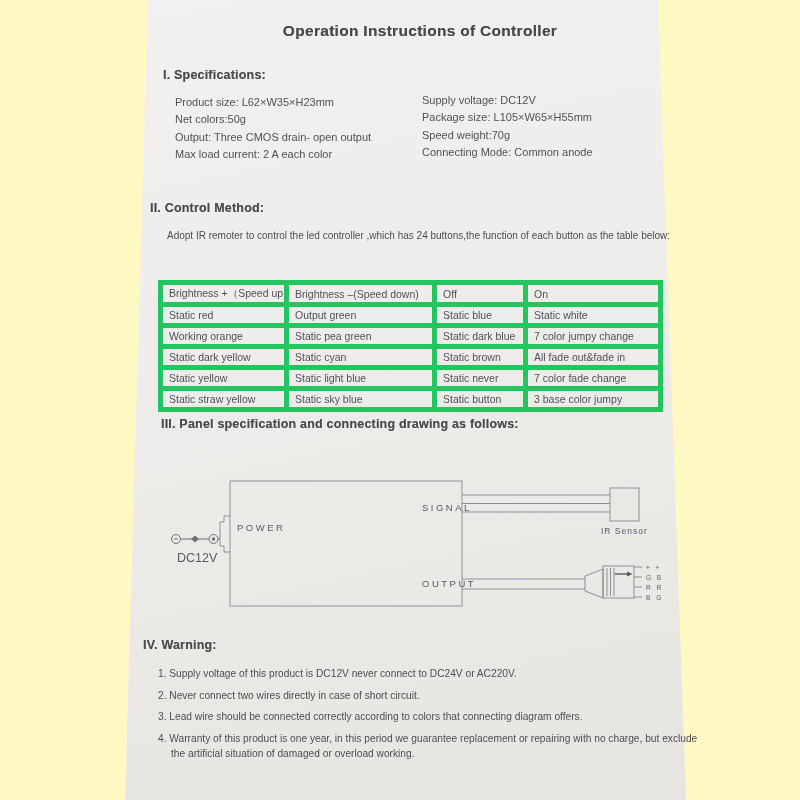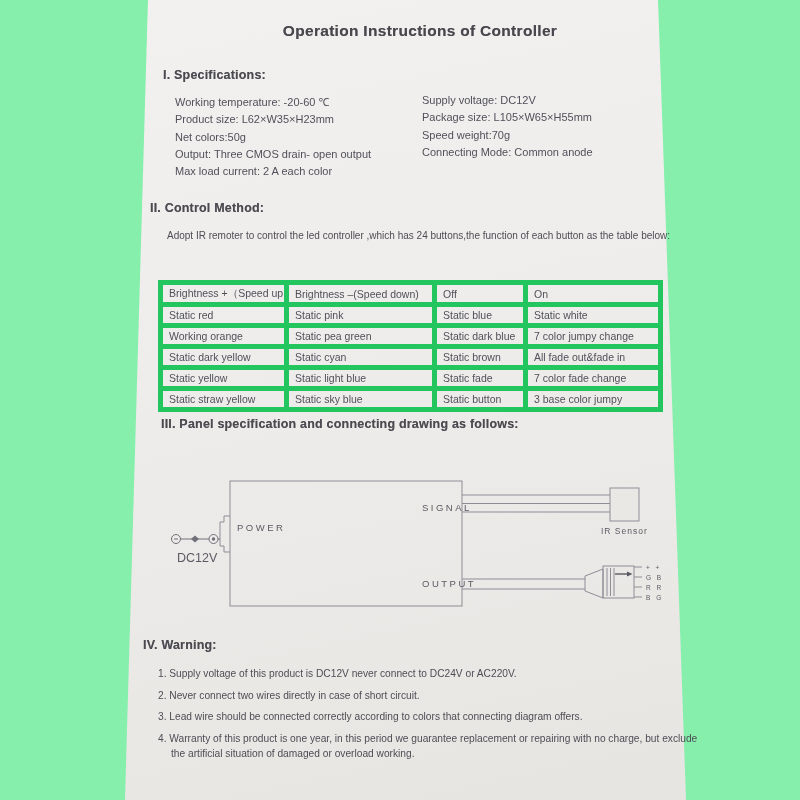--- a/index.html
+++ b/index.html
@@ -1,17 +1,17 @@
 <!DOCTYPE html>
 <html><head>
 <meta charset="utf-8">
 <style>
   html,body{margin:0;padding:0;background:#ffffff;}
   .photo{
-    position:relative;width:800px;height:800px;background:#86efac;overflow:hidden;
+    position:relative;width:800px;height:800px;background:#fef9c3;overflow:hidden;
     font-family:"Liberation Sans",sans-serif;color:#4a4a52;
   }
   .paper{
     position:absolute;inset:0;
     clip-path:polygon(148px 0px, 658px 0px, 686px 800px, 125px 800px);
     background:linear-gradient(168deg,#f3f1f0 0%,#efedeb 40%,#eae8e5 78%,#e6e4e1 100%);
   }
   .abs{position:absolute;}
   .soft{text-shadow:0 0 0.5px rgba(74,74,82,0.55);}
   .page-title{
@@ -44,21 +44,20 @@
 </head>
 <body>
 
 <div class="photo">
   <div class="paper"></div>
 
   <div class="abs page-title soft">Operation Instructions of Controller</div>
 
   <div class="abs sec-heading h1 soft">I. Specifications:</div>
   <div class="abs spec-col spec-left">
-    <div>Working temperature: -20-60 ℃</div>
     <div>Product size: L62×W35×H23mm</div>
     <div>Net colors:50g</div>
     <div>Output: Three CMOS drain- open output</div>
     <div>Max load current: 2 A each color</div>
   </div>
   <div class="abs spec-col spec-right">
     <div>Supply voltage: DC12V</div>
     <div>Package size: L105×W65×H55mm</div>
     <div>Speed weight:70g</div>
     <div>Connecting Mode: Common anode</div>
@@ -76,40 +75,40 @@
       </colgroup>
     <tbody>
         <tr class="hdr">
       <td>Brightness +（Speed up）</td>
       <td>Brightness –(Speed down)</td>
       <td>Off</td>
       <td>On</td>
     </tr>
     <tr>
       <td>Static red</td>
-      <td>Static pink</td>
+      <td>Output green</td>
       <td>Static blue</td>
       <td>Static white</td>
     </tr>
     <tr>
       <td>Working orange</td>
       <td>Static pea green</td>
       <td>Static dark blue</td>
       <td>7 color jumpy change</td>
     </tr>
     <tr>
       <td>Static dark yellow</td>
       <td>Static cyan</td>
       <td>Static brown</td>
       <td>All fade out&amp;fade in</td>
     </tr>
     <tr>
       <td>Static yellow</td>
       <td>Static light blue</td>
-      <td>Static fade</td>
+      <td>Static never</td>
       <td>7 color fade change</td>
     </tr>
     <tr>
       <td>Static straw yellow</td>
       <td>Static sky blue</td>
       <td>Static button</td>
       <td>3 base color jumpy</td>
     </tr>
   </tbody>
     </table>

